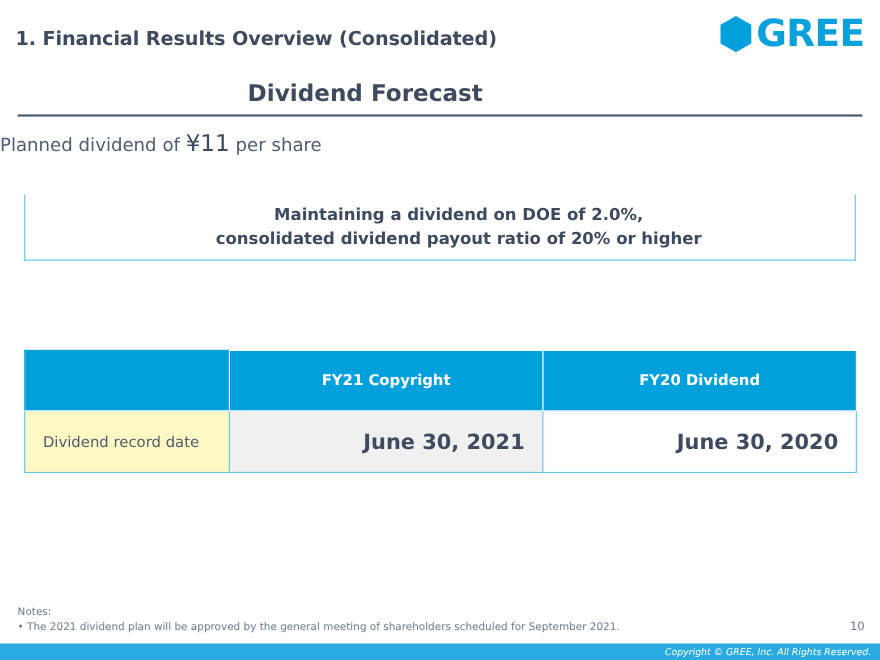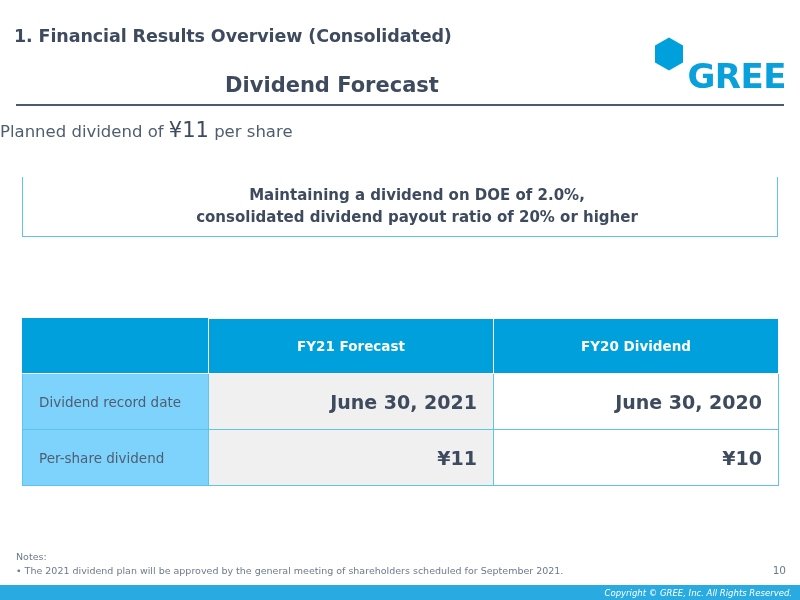--- a/index.html
+++ b/index.html
@@ -45,21 +45,20 @@
     width: 30px;
     height: 34px;
     display: block;
   }
   #brand-logo .wordmark {
     font-size: 34px;
     font-weight: bold;
     color: #0aa0dc;
     letter-spacing: -0.5px;
     line-height: 1;
-    margin-top: 45px;
   }
 
   
   #slide-title {
     position: absolute;
     top: 73px;
     left: 0;
     width: 664px;
     text-align: center;
     font-size: 21px;
@@ -158,21 +157,21 @@
   #data-table td {
     height: 55px;
     font-size: 19px;
     padding: 0 16px;
     border: 1.2px solid #5ec4ea;
   }
   #data-table td.label {
     color: #4f5d70;
     font-weight: normal;
     text-align: left;
-    background: #7dd3fc;
+    background: #fef9c3;
     font-size: 13.5px;
   }
   #data-table td.val {
     text-align: right;
     font-weight: bold;
     color: #3e4b5e;
     background: #ffffff;
   }
   #data-table td.val.shaded {
     background: #f0f0f0;
@@ -248,35 +247,30 @@
 
 <table id="data-table">
   <colgroup>
     <col class="c-label">
       <col class="c-v1">
       <col class="c-v2">
   </colgroup>
   <thead>
     <tr>
       <th class="corner"></th>
-      <th>FY21 Forecast</th>
+      <th>FY21 Copyright</th>
       <th>FY20 Dividend</th>
     </tr>
   </thead>
   <tbody>
     <tr>
       <td class="label">Dividend record date</td>
       <td class="val shaded">June 30, 2021</td>
       <td class="val">June 30, 2020</td>
     </tr>
-    <tr>
-      <td class="label">Per-share dividend</td>
-      <td class="val shaded">¥11</td>
-      <td class="val">¥10</td>
-    </tr>
   </tbody>
 </table>
 
 <div id="notes-block">
   <span class="notes-label">Notes:</span>
   <span class="note-item">• The 2021 dividend plan will be approved by the general meeting of shareholders scheduled for September 2021.</span>
 </div>
 
 <div id="page-number">10</div>
 

